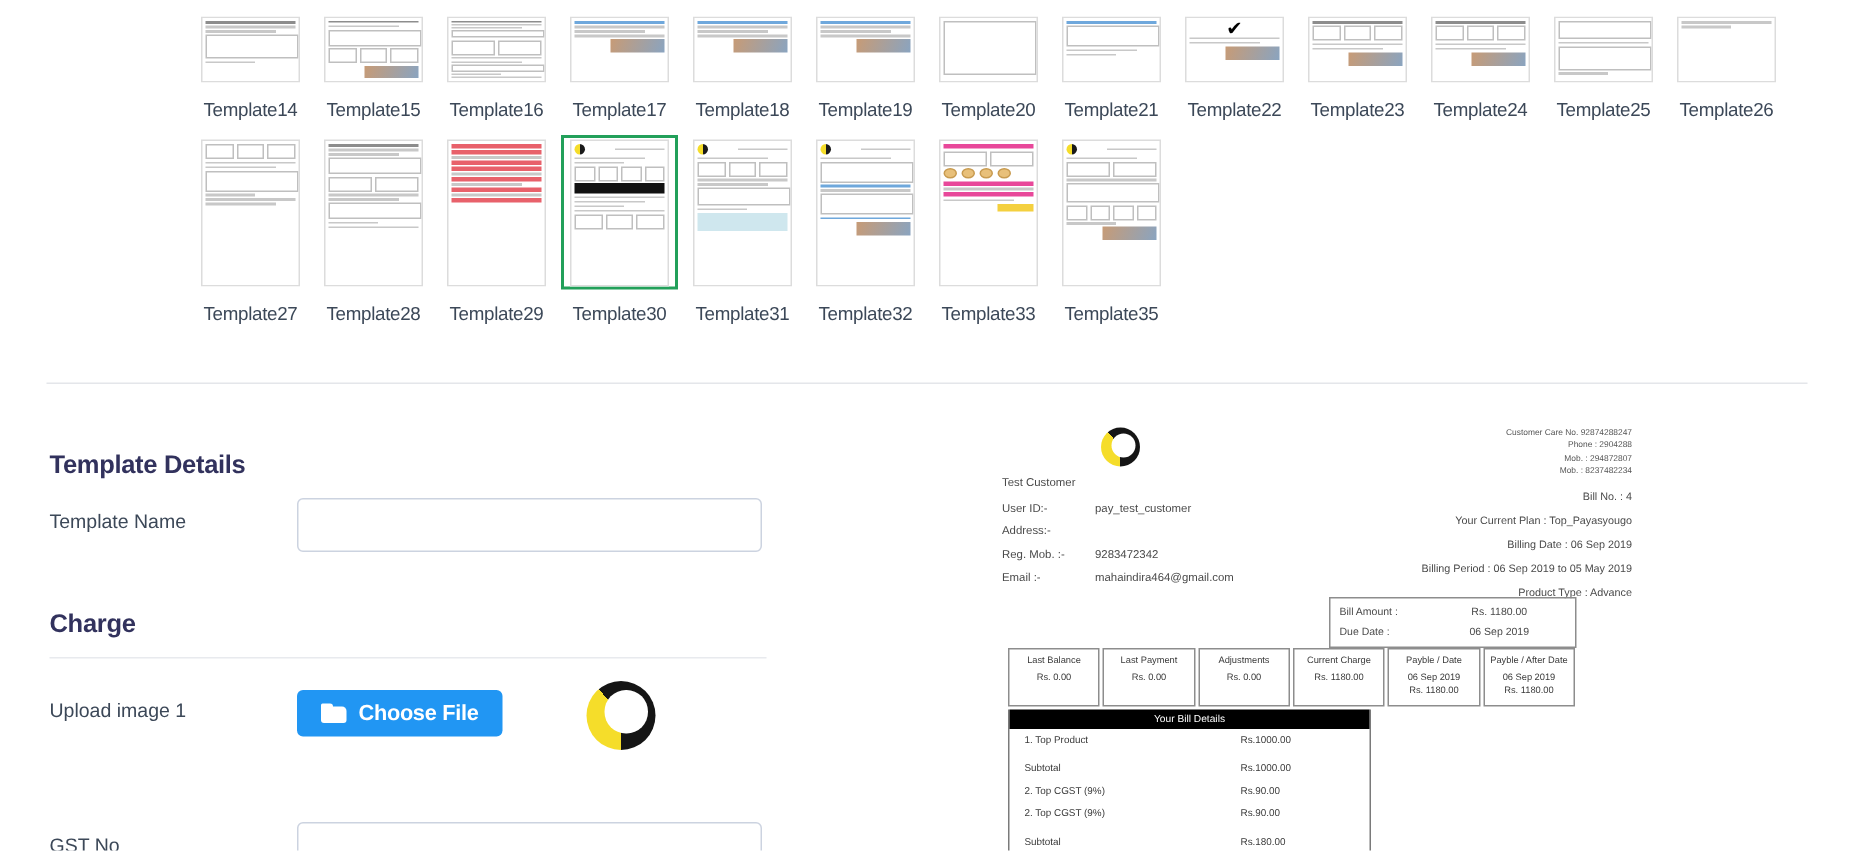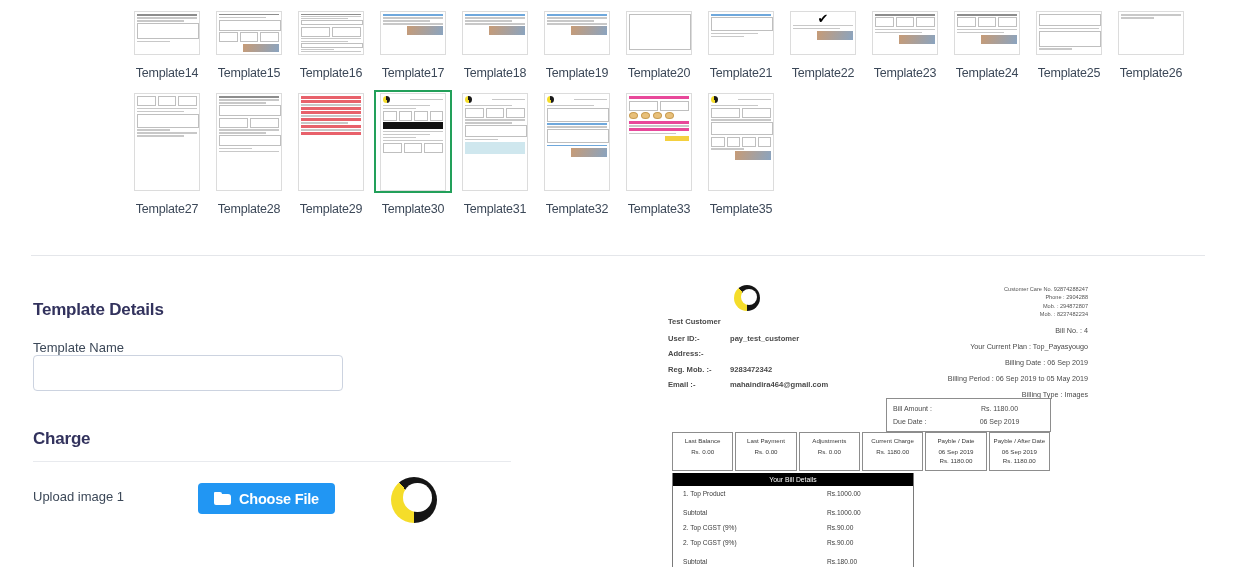--- a/index.html
+++ b/index.html
@@ -214,21 +214,21 @@
   
   .invoice {
     position: absolute;
     left: 668px;
     top: 285px;
     width: 420px;
     font-family: "Liberation Sans", sans-serif;
     color: #3a3a3a;
   }
   .inv-top { display: flex; }
-  .inv-left { width: 228px; padding-top: 32px; font-weight: bold; }
+  .inv-left { width: 228px; padding-top: 32px; }
   .inv-right { flex: 1; text-align: right; }
   .inv-logo-wrap { position: absolute; left: 66px; top: 0px; }
   .kv { display: flex; font-size: 7.6px; margin-bottom: 6px; line-height: 1.25; }
   .kv .k { width: 62px; flex: none; color: #4a4a4a; }
   .kv .v { flex: 1; color: #4a4a4a; }
   .cust-name { font-size: 7.6px; margin-bottom: 8px; color: #4a4a4a; }
   .care { font-size: 5.6px; line-height: 1.5; color: #555; margin-bottom: 7px; }
   .rline { font-size: 7.2px; margin-bottom: 7px; color: #4a4a4a; }
 
   .amt-box {
@@ -638,21 +638,21 @@
       </div>
     </div>
 </div>
 
 <div class="main-divider"></div>
 
 <div class="form-pane">
 
   <h2 class="sec-title">Template Details</h2>
 
-  <div class="field-row" style="margin-top:12px;flex-direction:column;">
+  <div class="field-row" style="margin-top:12px;">
     <div class="field-label">Template Name</div>
     <input class="txt-input" type="text" value="" style="">
   </div>
 
   <h2 class="sec-title" style="margin-top:38px;">Charge</h2>
   <div class="sub-divider" style="margin-top:12px;"></div>
 
   <div class="field-row" style="margin-top:21px;">
     <div class="field-label" style="padding-top:6px;">Upload image 1</div>
     <button class="choose-btn">
@@ -700,21 +700,21 @@
           <div>Customer Care No. 92874288247</div>
           <div>Phone : 2904288</div>
           <div>Mob. : 294872807</div>
           <div>Mob. : 8237482234</div>
         </div>
       <div id="inv-rlines">
           <div class="rline">Bill No. : 4</div>
           <div class="rline">Your Current Plan : Top_Payasyougo</div>
           <div class="rline">Billing Date : 06 Sep 2019</div>
           <div class="rline">Billing Period : 06 Sep 2019 to 05 May 2019</div>
-          <div class="rline">Billing Type : Images</div>
+          <div class="rline">Product Type : Advance</div>
         </div>
     </div>
   </div>
 
   <div class="amt-box" id="inv-amtbox">
       <div class="amt-row">
         <div class="k">Bill Amount :</div>
         <div class="v">Rs. 1180.00</div>
       </div>
       <div class="amt-row">

